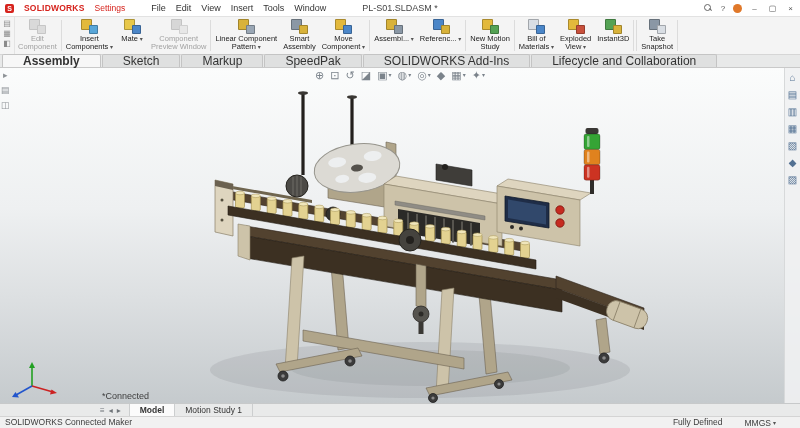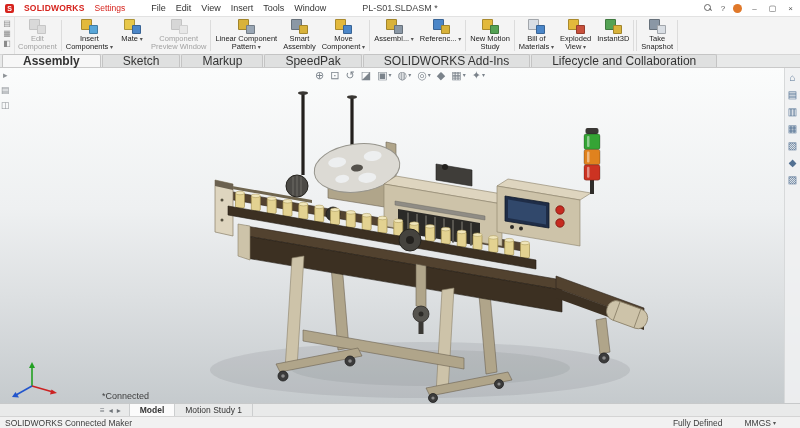--- a/index.html
+++ b/index.html
@@ -51,21 +51,21 @@
 #viewlabel{position:absolute;left:102px;bottom:2px;font-size:9px;color:#3d3d3d}
 
 #modeltabbar{height:13px;background:#e9eaea;border-top:1px solid #c7c9ca;display:flex;align-items:center}
 #mtab-space{width:100px}
 #mtab-nav{display:flex;gap:4px;margin-right:8px}
 .mnav{font-size:8px;color:#6f7479}
 #mtabs{display:flex;height:100%}
 .mtab{height:100%;display:flex;align-items:center;padding:0 10px;font-size:8.5px;color:#333;border-right:1px solid #cccecf;white-space:nowrap}
 .mtab.active{background:#fbfbfb;font-weight:bold;border-left:1px solid #cccecf}
 
-#statusbar{height:12px;background:#f1f1f1;border-top:1px solid #d4d4d4;display:flex;align-items:center;font-size:8.5px;color:#3c3c3c;padding:0 24px 0 5px}
+#statusbar{height:12px;background:#f1f1f1;border-top:1px solid #d4d4d4;display:flex;font-size:8.5px;color:#3c3c3c;padding:0 24px 0 5px}
 #status-state{margin-left:auto}
 #status-units{margin-left:22px;display:flex;align-items:center;gap:2px}
 #status-units .arr{font-size:6px;color:#555}
 </style>
 </head>
 <body>
 
 <div id="titlebar">
   <div id="logo">
     <div id="logo-mark">S</div>

